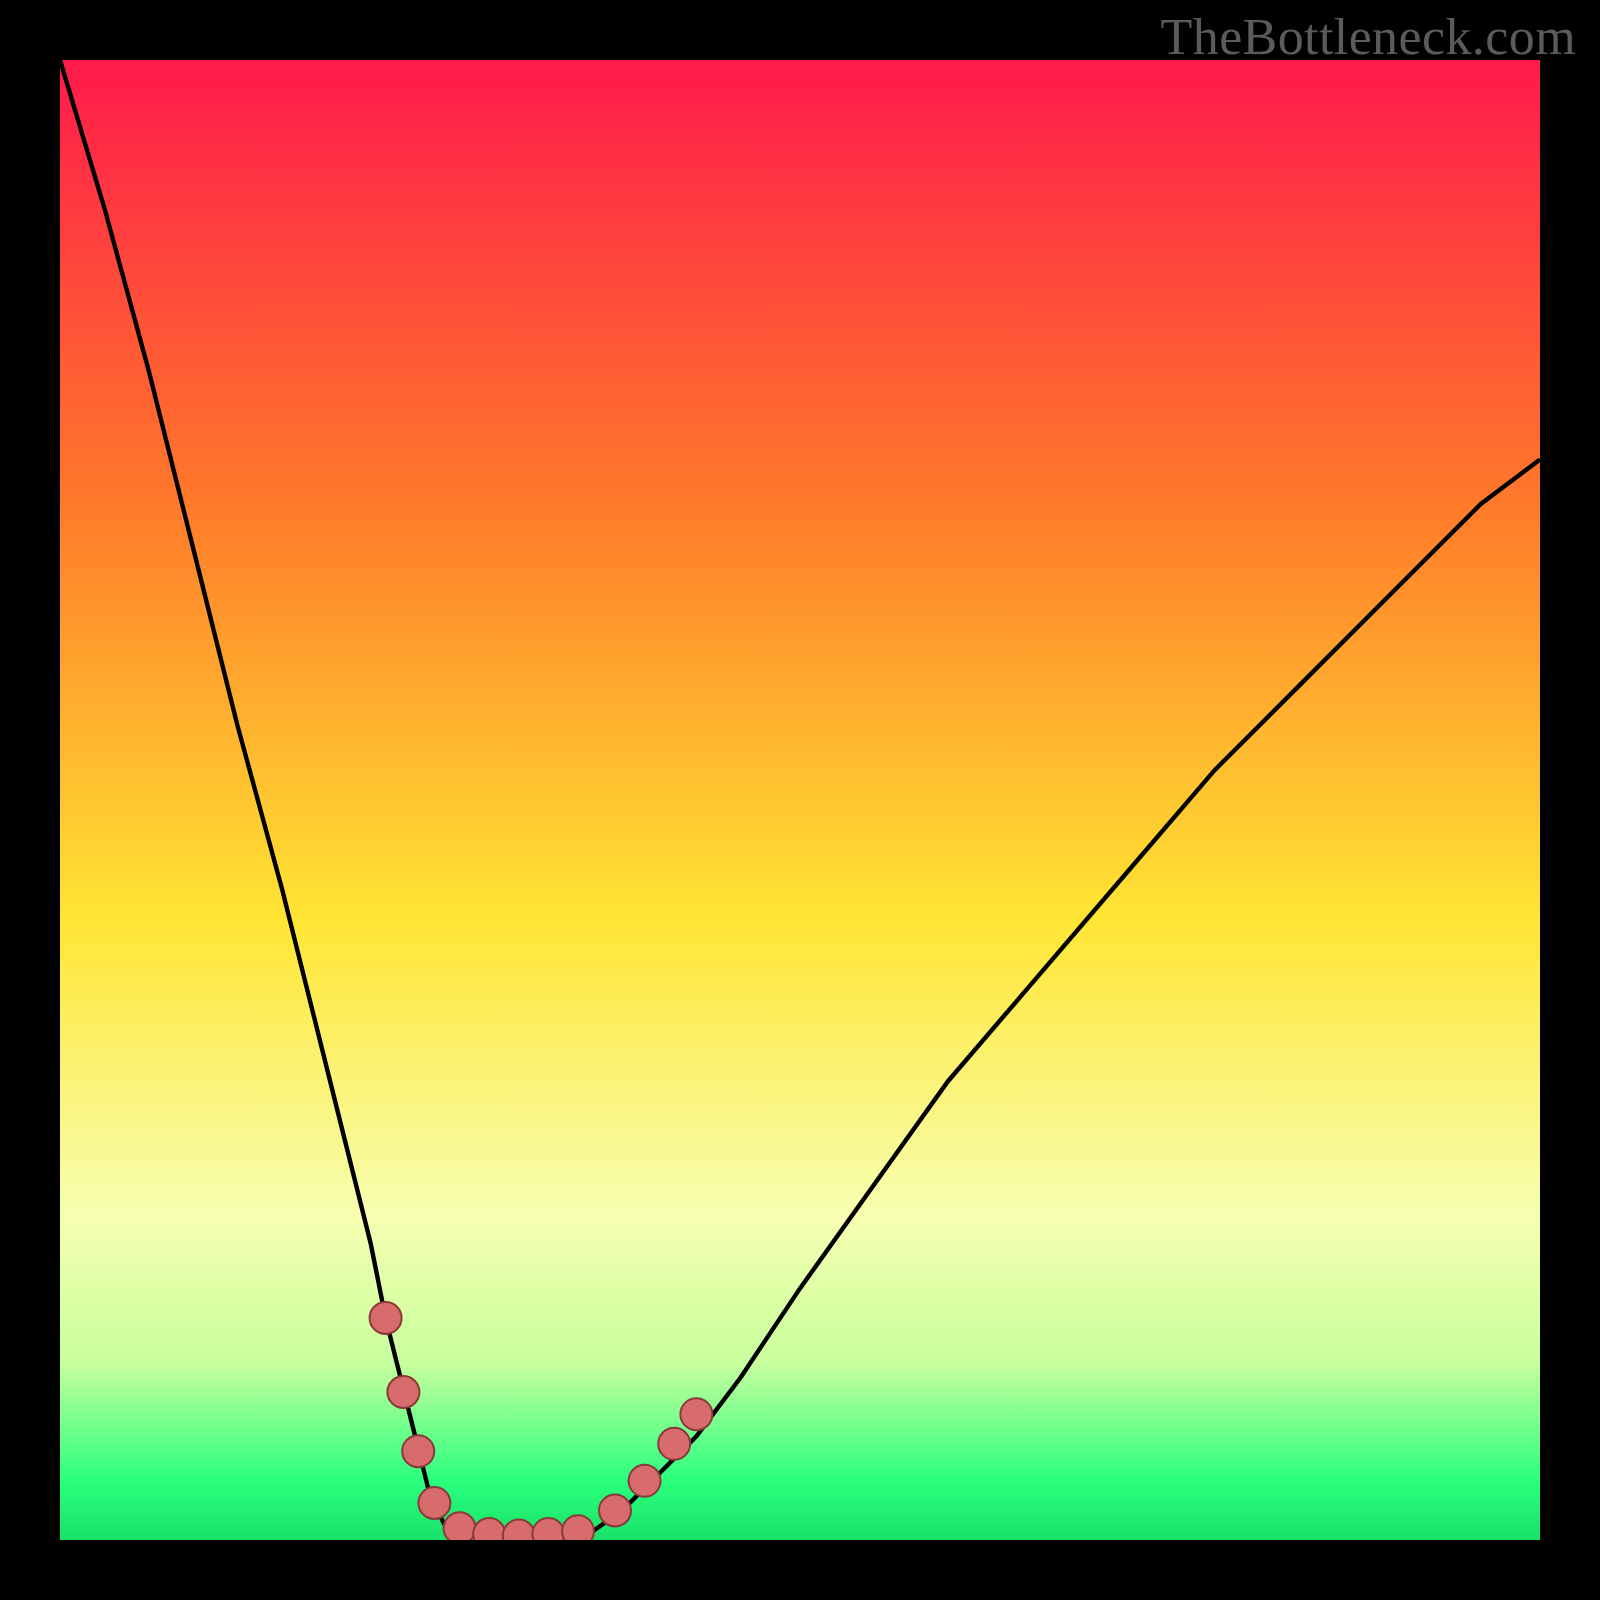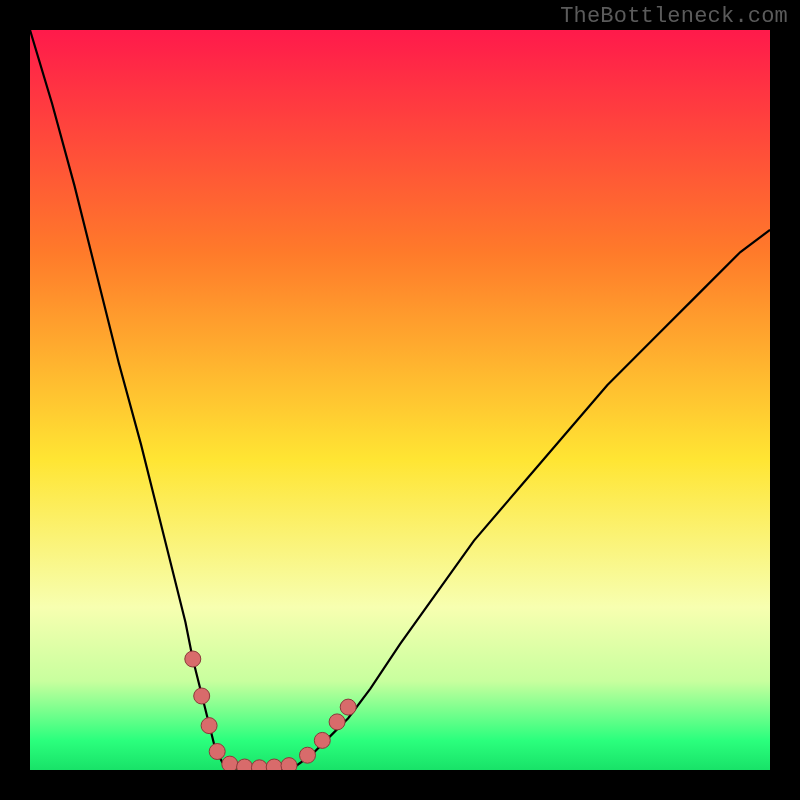--- a/index.html
+++ b/index.html
@@ -22,22 +22,22 @@
     position: absolute;
     left: 30px;
     top: 30px;
     width: 740px;
     height: 740px;
   }
   .watermark {
     position: absolute;
     top: 4px;
     right: 12px;
-    font-family: Liberation Mono, monospace;
-    font-size: 22px;
+    font-family: Liberation Serif, serif;
+    font-size: 26px;
     color: #5b5b5b;
     font-weight: 500;
     letter-spacing: 0.2px;
     user-select: none;
   }
   svg { display: block; }
 </style>
 </head>
 <body>
 

